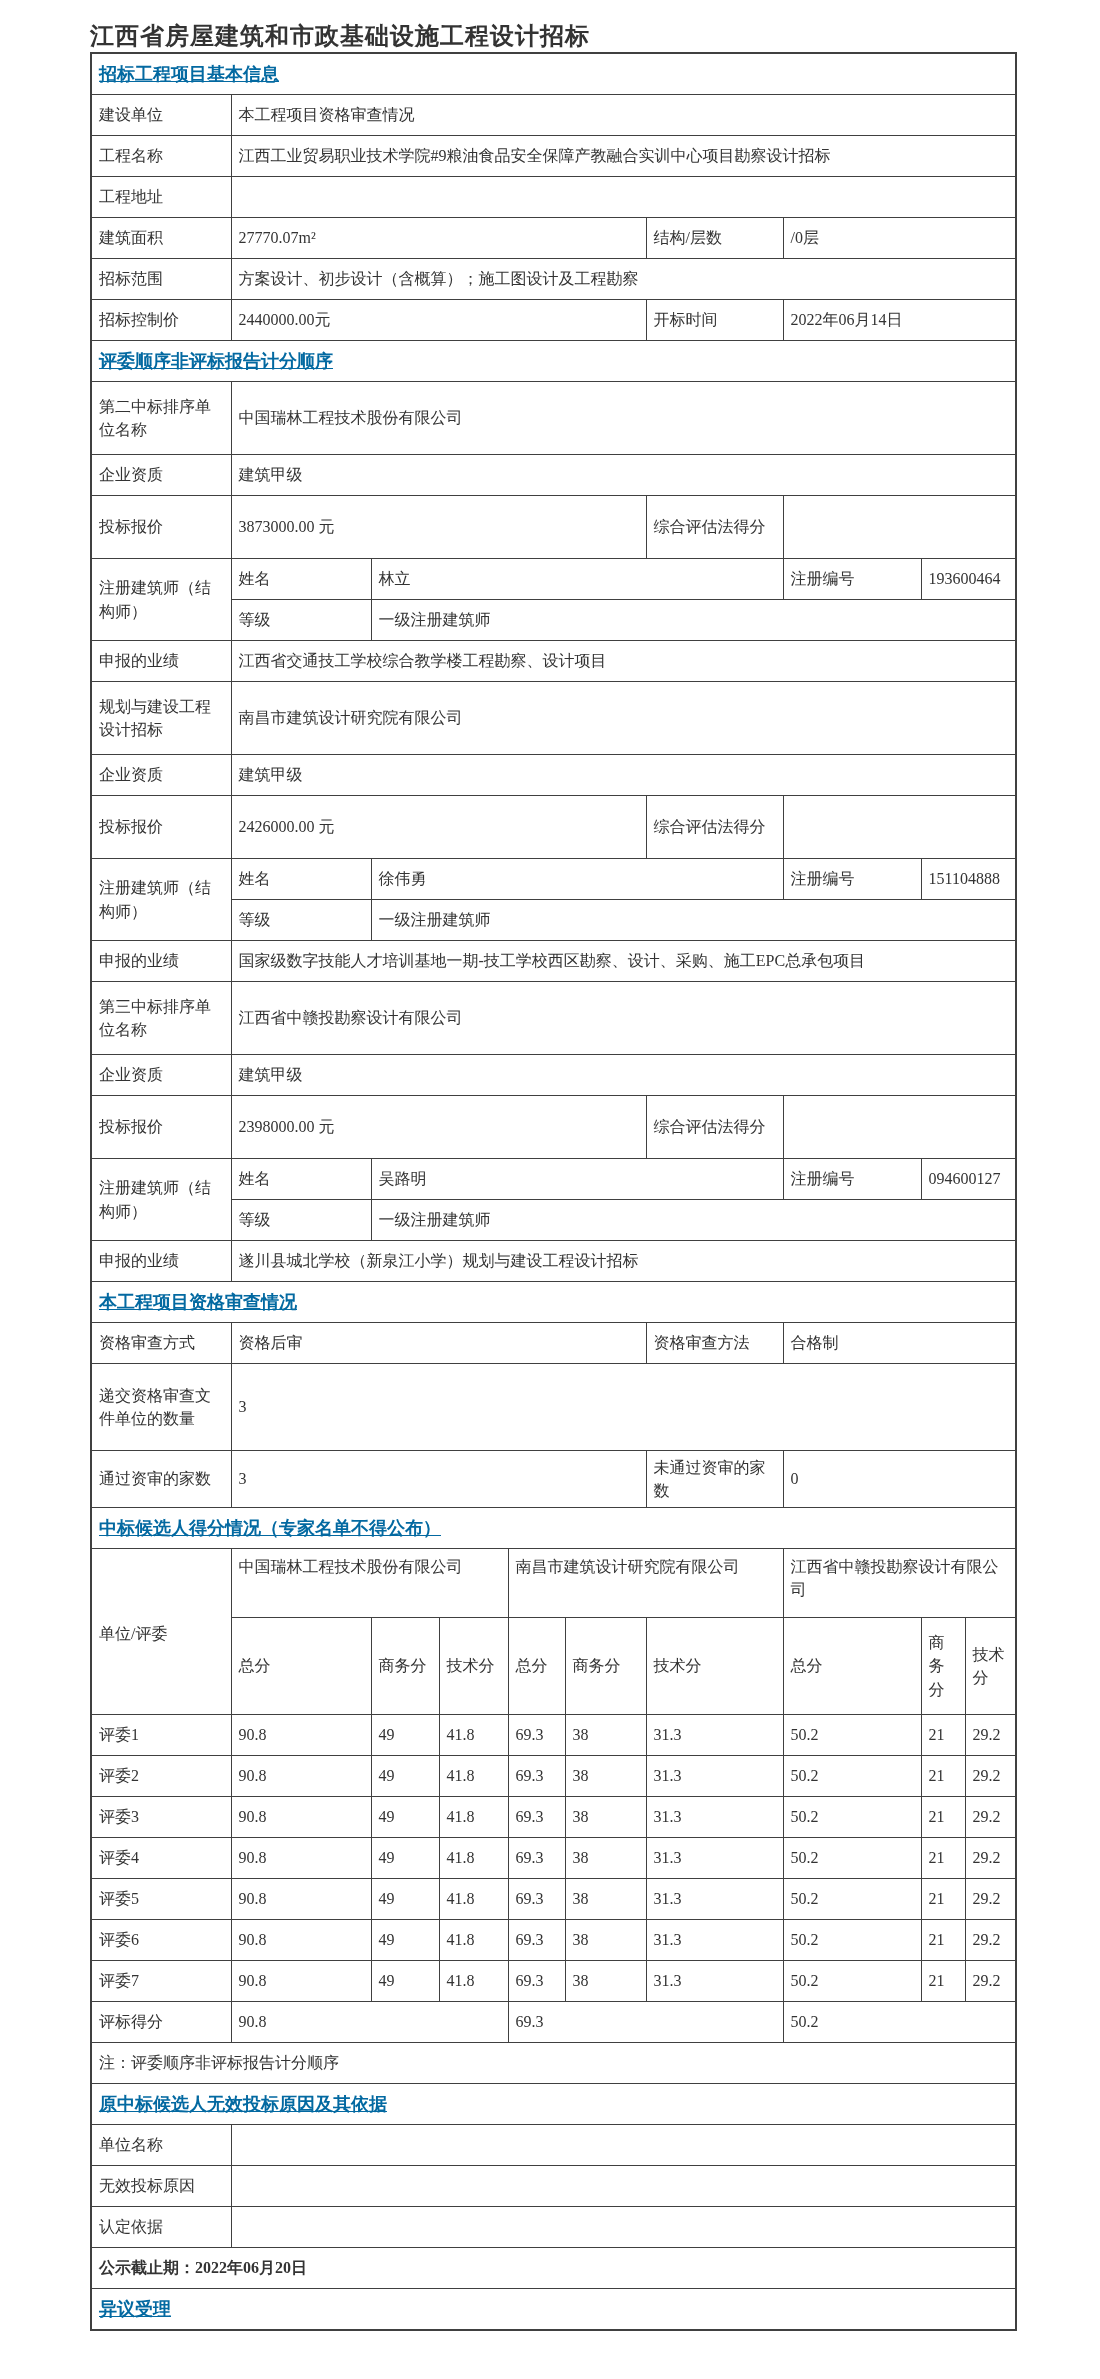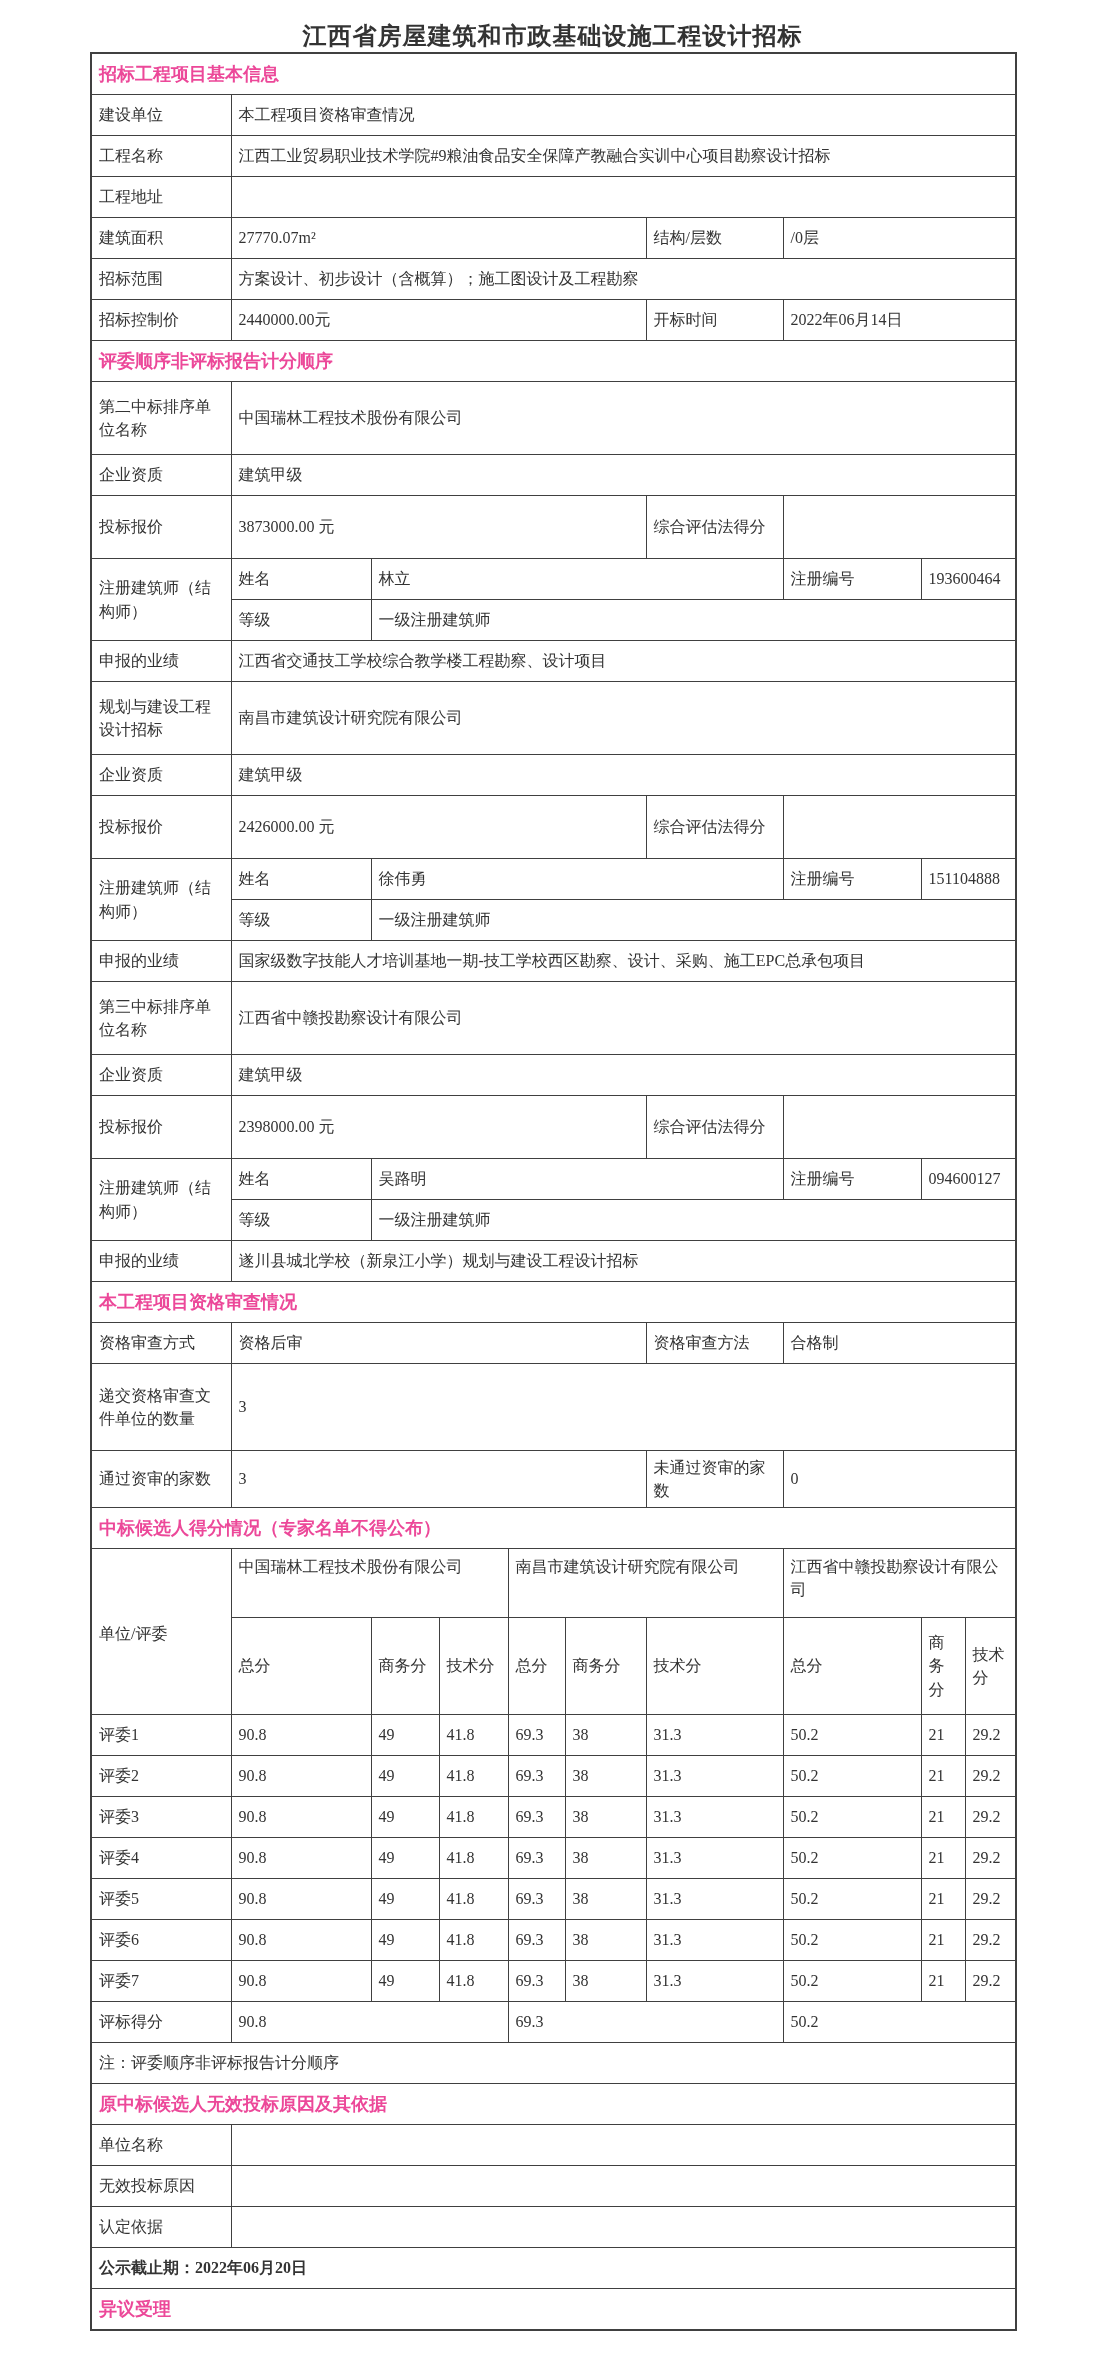--- a/index.html
+++ b/index.html
@@ -3,21 +3,21 @@
 <meta charset="utf-8">
 <style>
   html,body{margin:0;padding:0;background:#ffffff;}
   body{
     width:1100px;
     color:#2e2e2e;
     font-family:"Liberation Serif","DejaVu Serif",serif;
     -webkit-font-smoothing:antialiased;
   }
   .page{padding-top:16px;}
-  .titles{width:925px;margin:0 0 0 90px;text-align:center;}
+  .titles{width:925px;margin:0 0 0 90px;}
   .title-1{
     font-size:24px;font-weight:bold;letter-spacing:1px;
     margin:4px 0 0 0;color:#333;
   }
   .title-2{
     font-size:30px;font-weight:bold;letter-spacing:2px;
     margin:20px 0 24px 0;color:#333;
   }
   table.doc{
     table-layout:fixed;
@@ -37,21 +37,22 @@
     line-height:1.45;
     overflow:hidden;
     word-break:break-all;
   }
   td.sec{
     text-align:center;
     font-weight:bold;
     font-size:18px;
     font-family:"Liberation Sans","DejaVu Sans",sans-serif;
     height:42px;
-    color:#ec4899;
+    color:#0369a1;
+    text-decoration:underline;
   }
   td.ctr{text-align:center;}
   td.bold{font-weight:bold;margin-top:19px;}
   tr.h-60 td{height:58px;}
   tr.h-70 td{height:68px;}
   tr.h-80 td{height:82px;}
   tr.h-52 td{height:52px;}
   tr.hdr1 td{height:60px;vertical-align:top;padding-top:6px;}
   tr.hdr2 td{height:92px;}
 </style>

